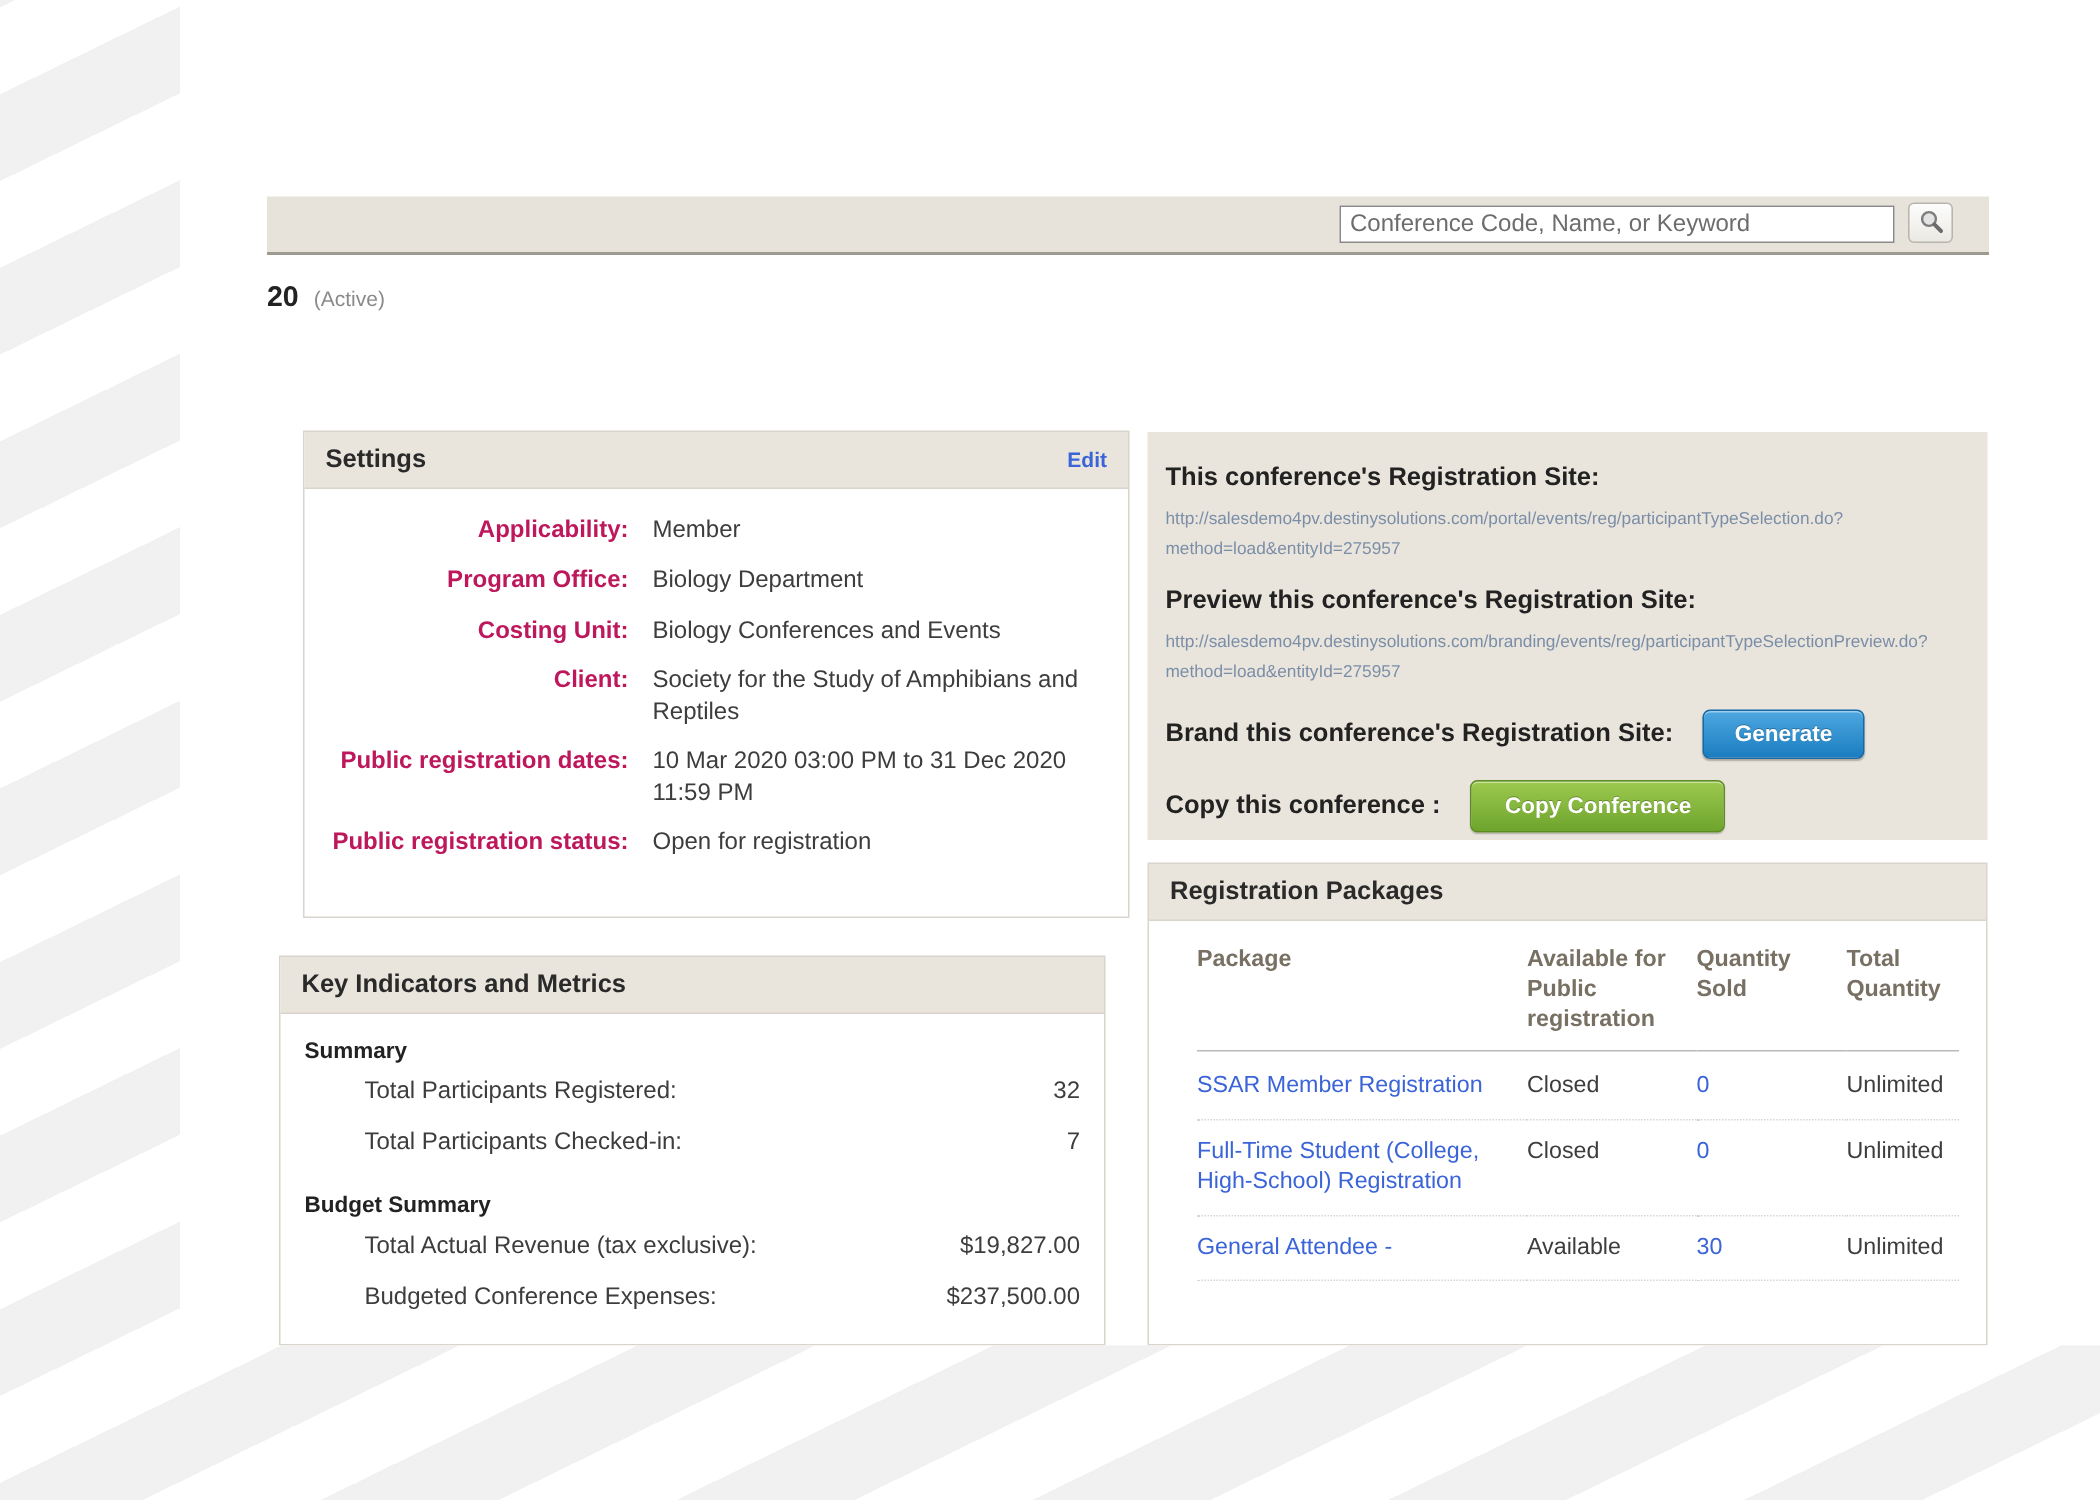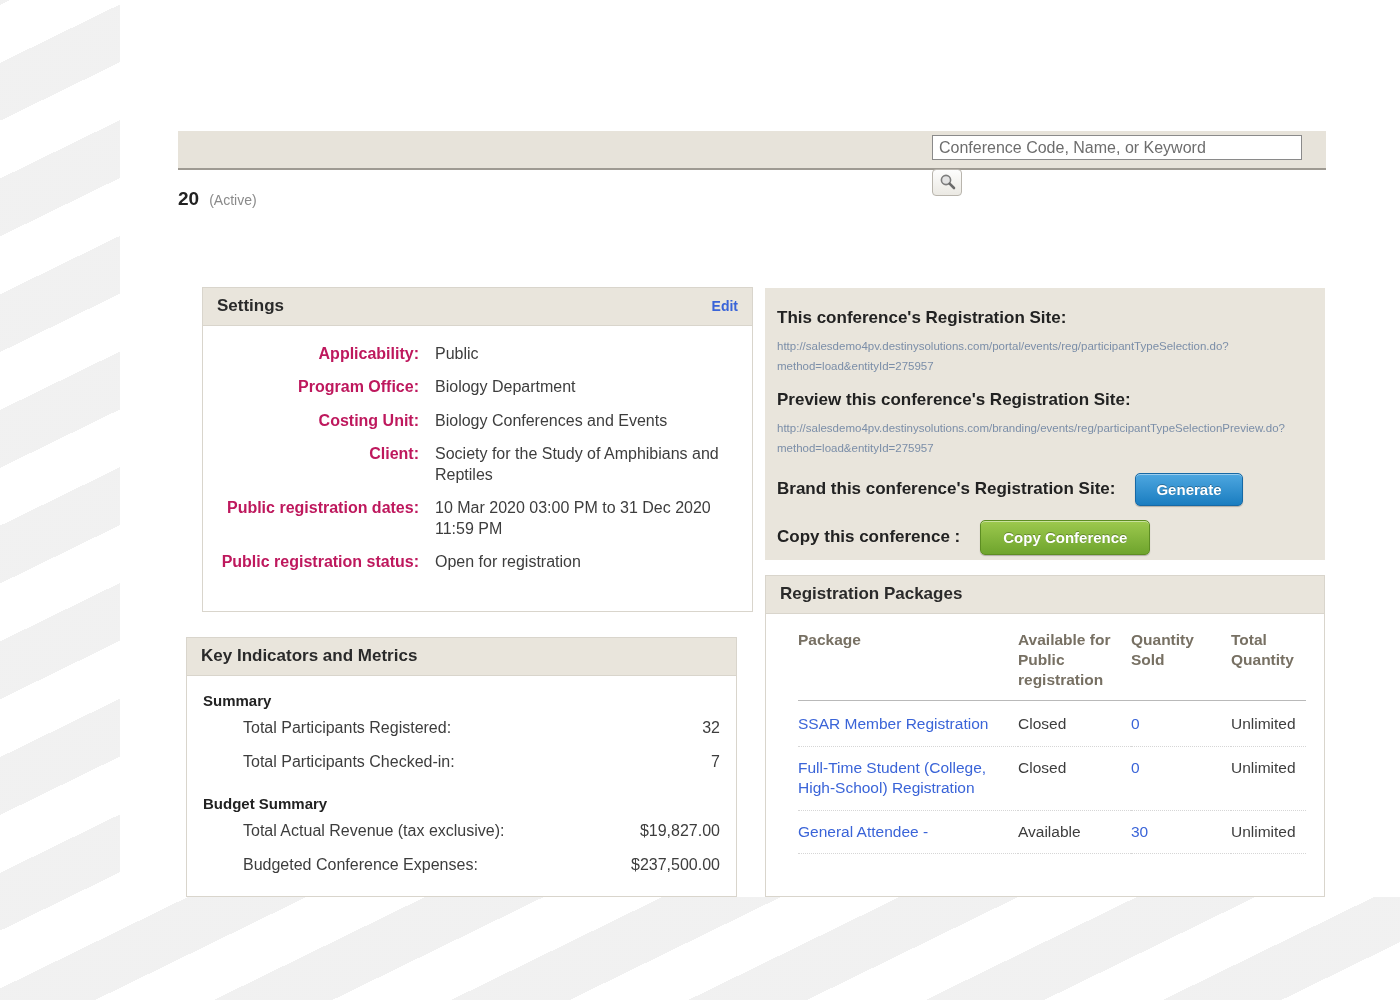--- a/index.html
+++ b/index.html
@@ -58,23 +58,22 @@
     height: 39px;
     background: #e7e3da;
     border-bottom: 2px solid #9e9a92;
     box-sizing: border-box;
   }
   .search-wrap {
     position: absolute;
     right: 24px;
     top: 4px;
     display: flex;
-    align-items: flex-start;
+    align-items: flex-end;
     gap: 9px;
-    flex-direction: column;
   }
   .search-input {
     width: 370px;
     height: 25px;
     box-sizing: border-box;
     border: 1px solid #8a8a8a;
     background: #ffffff;
     font-family: "Liberation Sans", sans-serif;
     font-size: 16px;
     color: #5b5b5b;
@@ -333,21 +332,21 @@
   </div>
 
   <div class="panel" style="left:202px; top:287px; width:551px; height:325px;">
     <div class="panel-head">
       <span>Settings</span>
       <a class="edit-link">Edit</a>
     </div>
     <div class="panel-body" style="padding-top:18px;">
       <div class="kv">
         <div class="kv-label">Applicability:</div>
-        <div class="kv-value">Public</div>
+        <div class="kv-value">Member</div>
       </div>
       <div class="kv">
         <div class="kv-label">Program Office:</div>
         <div class="kv-value">Biology Department</div>
       </div>
       <div class="kv">
         <div class="kv-label">Costing Unit:</div>
         <div class="kv-value">Biology Conferences and Events</div>
       </div>
       <div class="kv">

